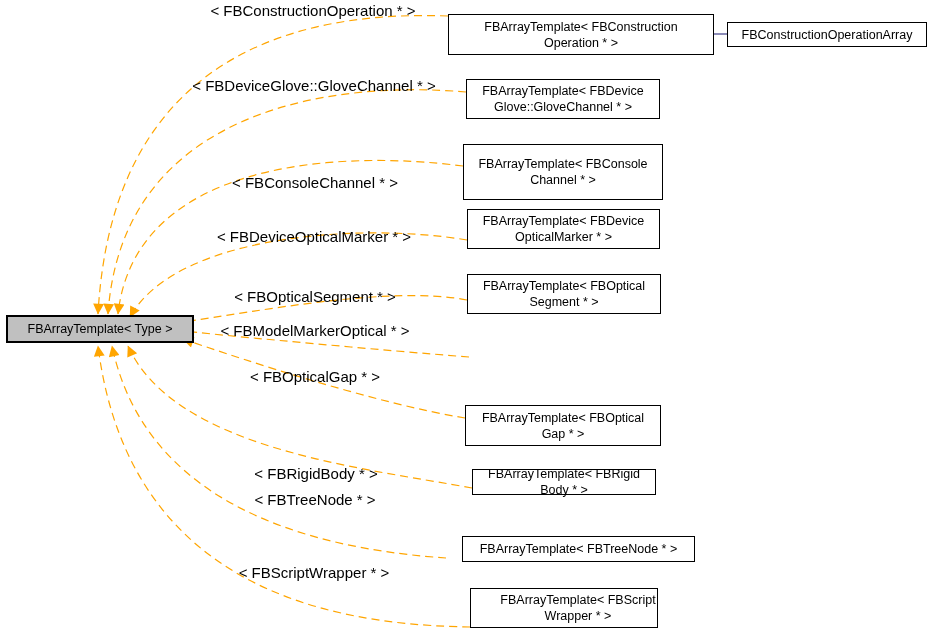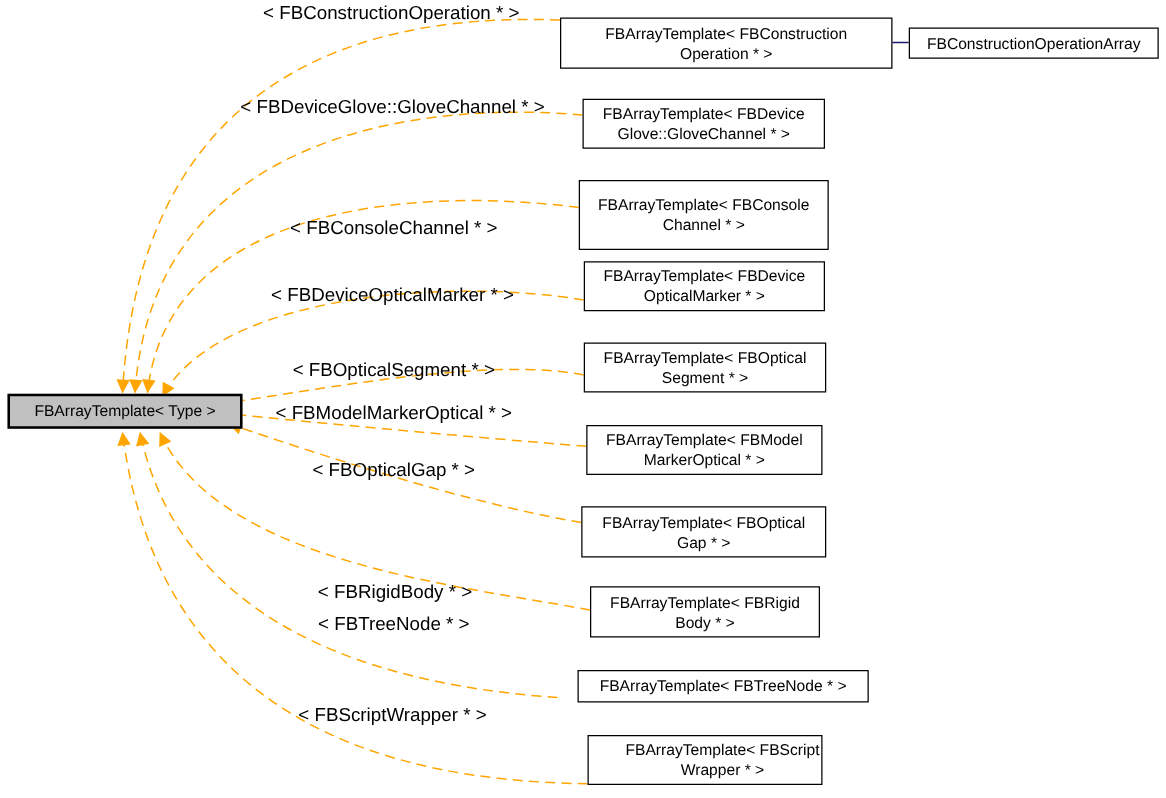--- a/index.html
+++ b/index.html
@@ -103,25 +103,23 @@
   <div class="node" style="left:448px; top:14px; width:266px; height:41px;">FBArrayTemplate&lt; FBConstruction
 Operation * &gt;</div>
   <div class="node" style="left:466px; top:79px; width:194px; height:40px;">FBArrayTemplate&lt; FBDevice
 Glove::GloveChannel * &gt;</div>
   <div class="node" style="left:463px; top:144px; width:200px; height:56px;">FBArrayTemplate&lt; FBConsole
 Channel * &gt;</div>
   <div class="node" style="left:467px; top:209px; width:193px; height:40px;">FBArrayTemplate&lt; FBDevice
 OpticalMarker * &gt;</div>
   <div class="node" style="left:467px; top:274px; width:194px; height:40px;">FBArrayTemplate&lt; FBOptical
 Segment * &gt;</div>
-  <div class="node" style="left:469px; top:340px; width:189px; height:40px;">FBArrayTemplate&lt; FBModel
-MarkerOptical * &gt;</div>
   <div class="node" style="left:465px; top:405px; width:196px; height:41px;">FBArrayTemplate&lt; FBOptical
 Gap * &gt;</div>
-  <div class="node" style="left:472px; top:469px; width:184px; height:41px;">FBArrayTemplate&lt; FBRigid
+  <div class="node" style="left:472px; top:469px; width:184px; height:26px;">FBArrayTemplate&lt; FBRigid
 Body * &gt;</div>
   <div class="node" style="left:446px; top:536px; width:233px; height:26px;margin-left:16px;">FBArrayTemplate&lt; FBTreeNode * &gt;</div>
   <div class="node" style="left:470px; top:588px; width:188px; height:40px;padding-left:28px;">FBArrayTemplate&lt; FBScript
 Wrapper * &gt;</div>
 
   <div class="node" style="left:727px; top:22px; width:200px; height:25px;">FBConstructionOperationArray</div>
 
   <div class="edge-label" style="left:313px; top:4px;">&lt; FBConstructionOperation * &gt;</div>
   <div class="edge-label" style="left:314px; top:79px;">&lt; FBDeviceGlove::GloveChannel * &gt;</div>
   <div class="edge-label" style="left:315px; top:156px;margin-top:20px;">&lt; FBConsoleChannel * &gt;</div>

